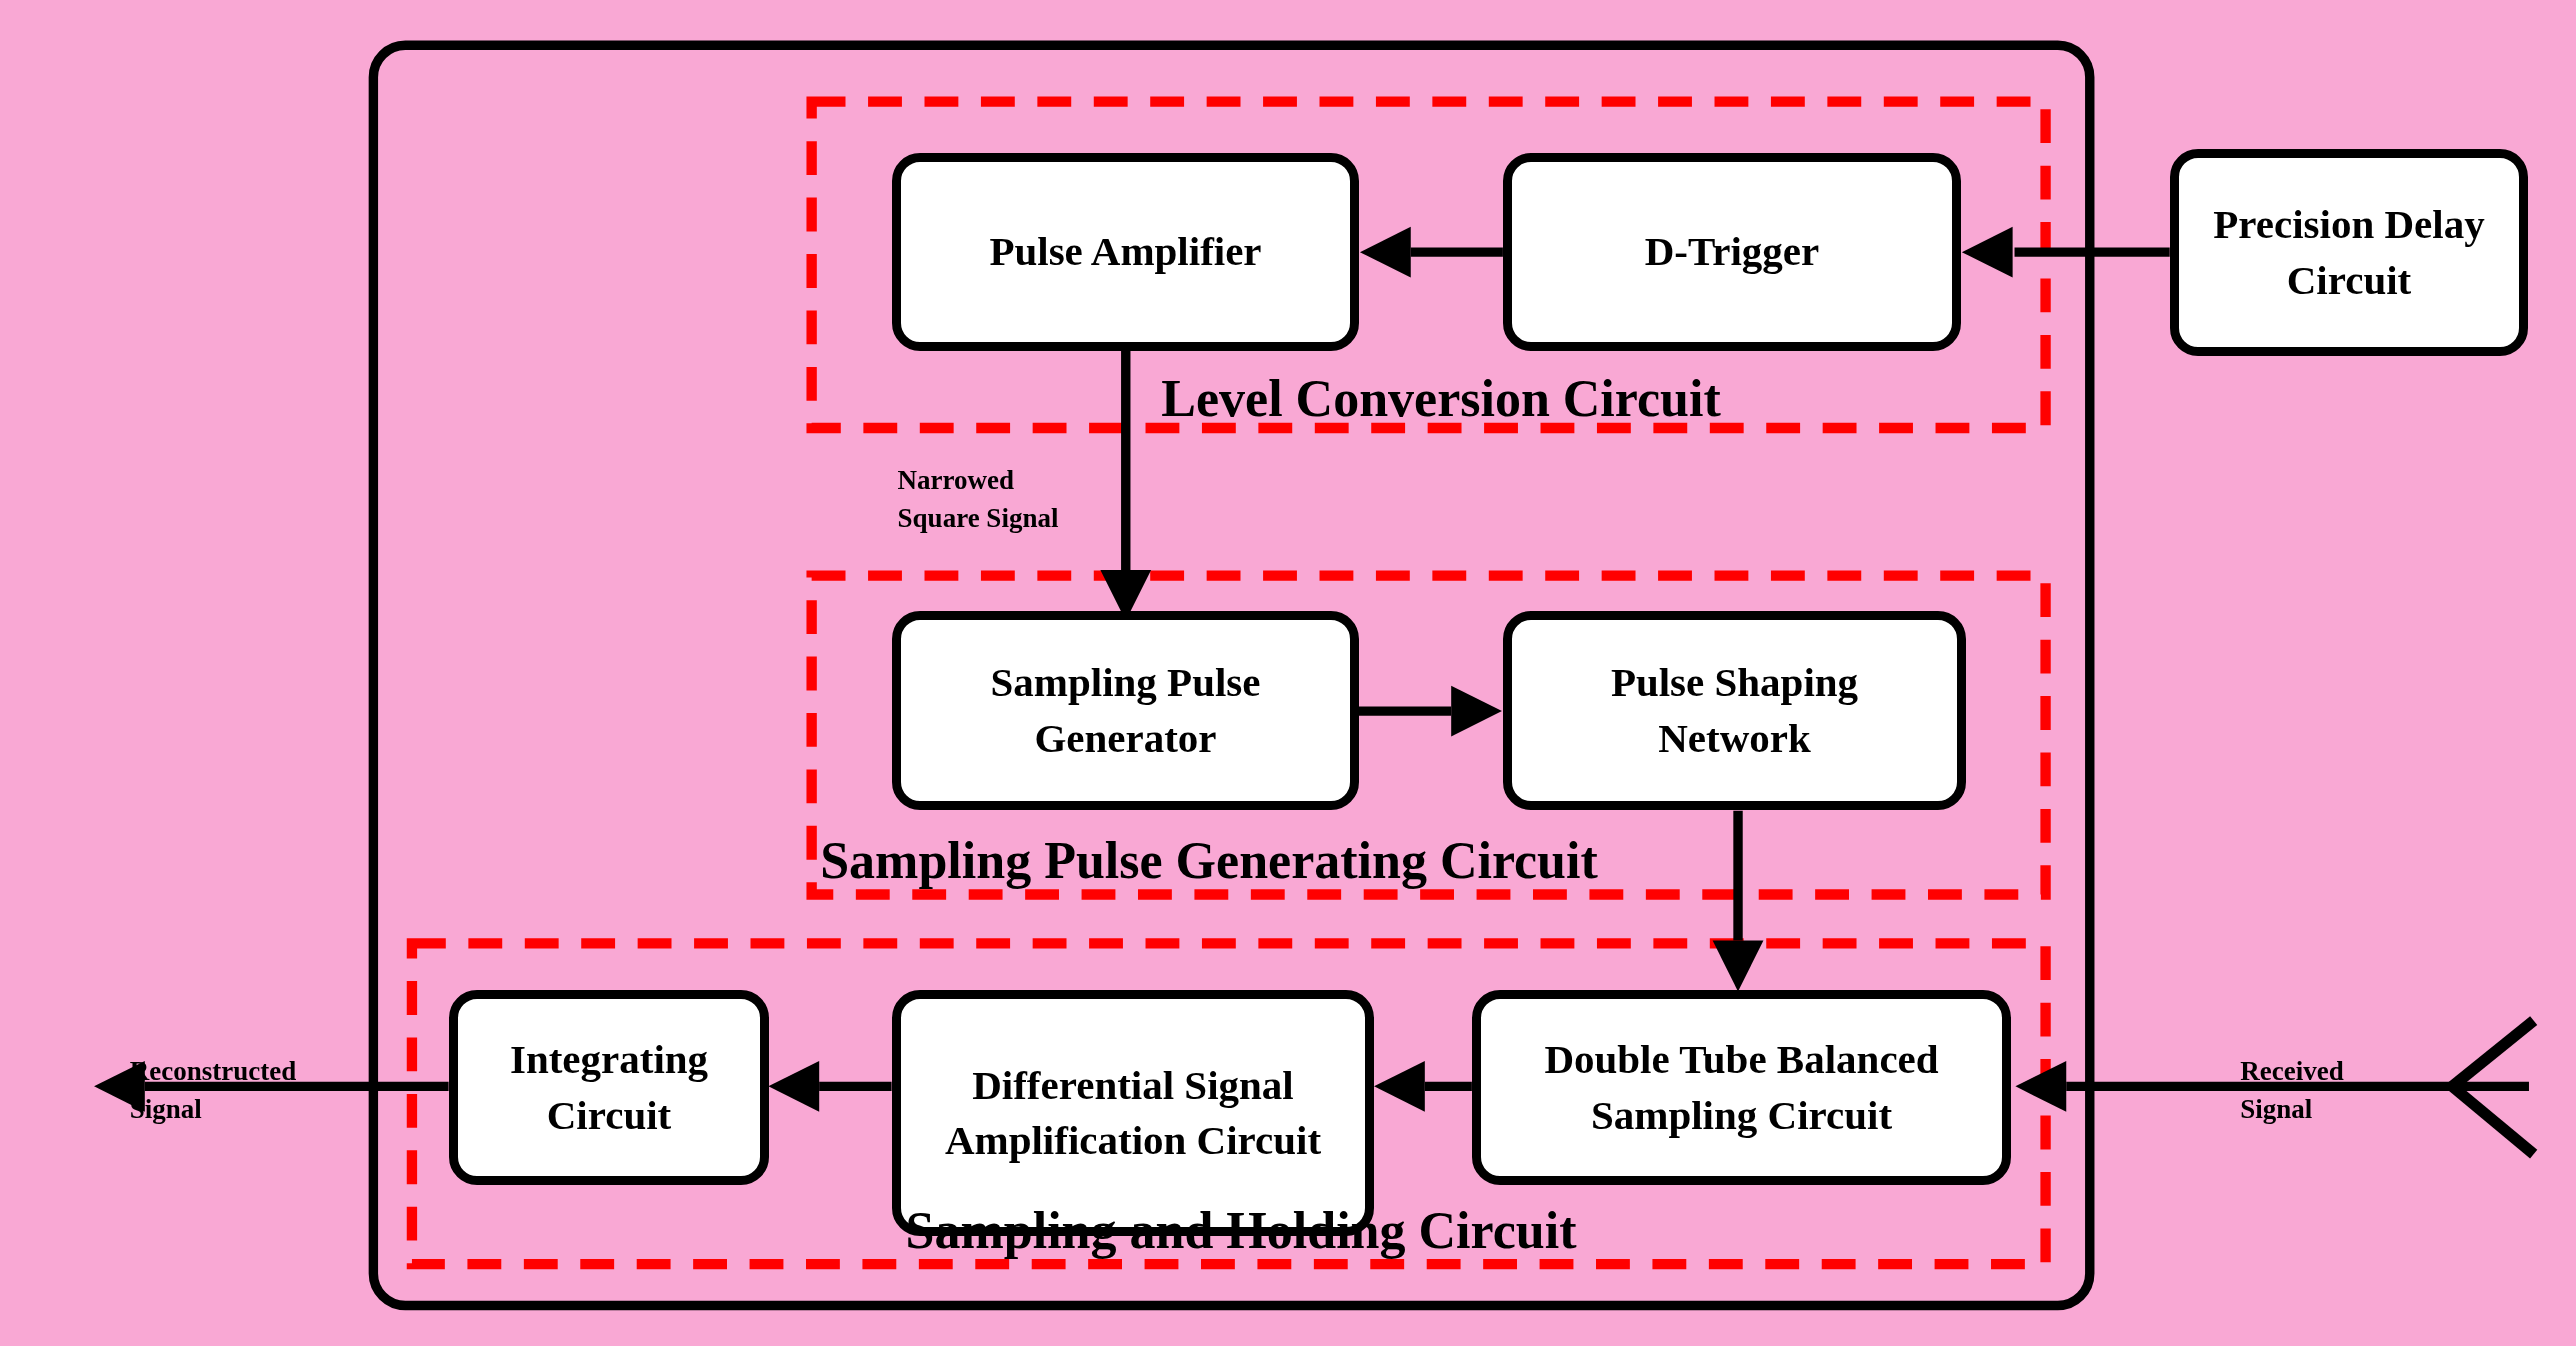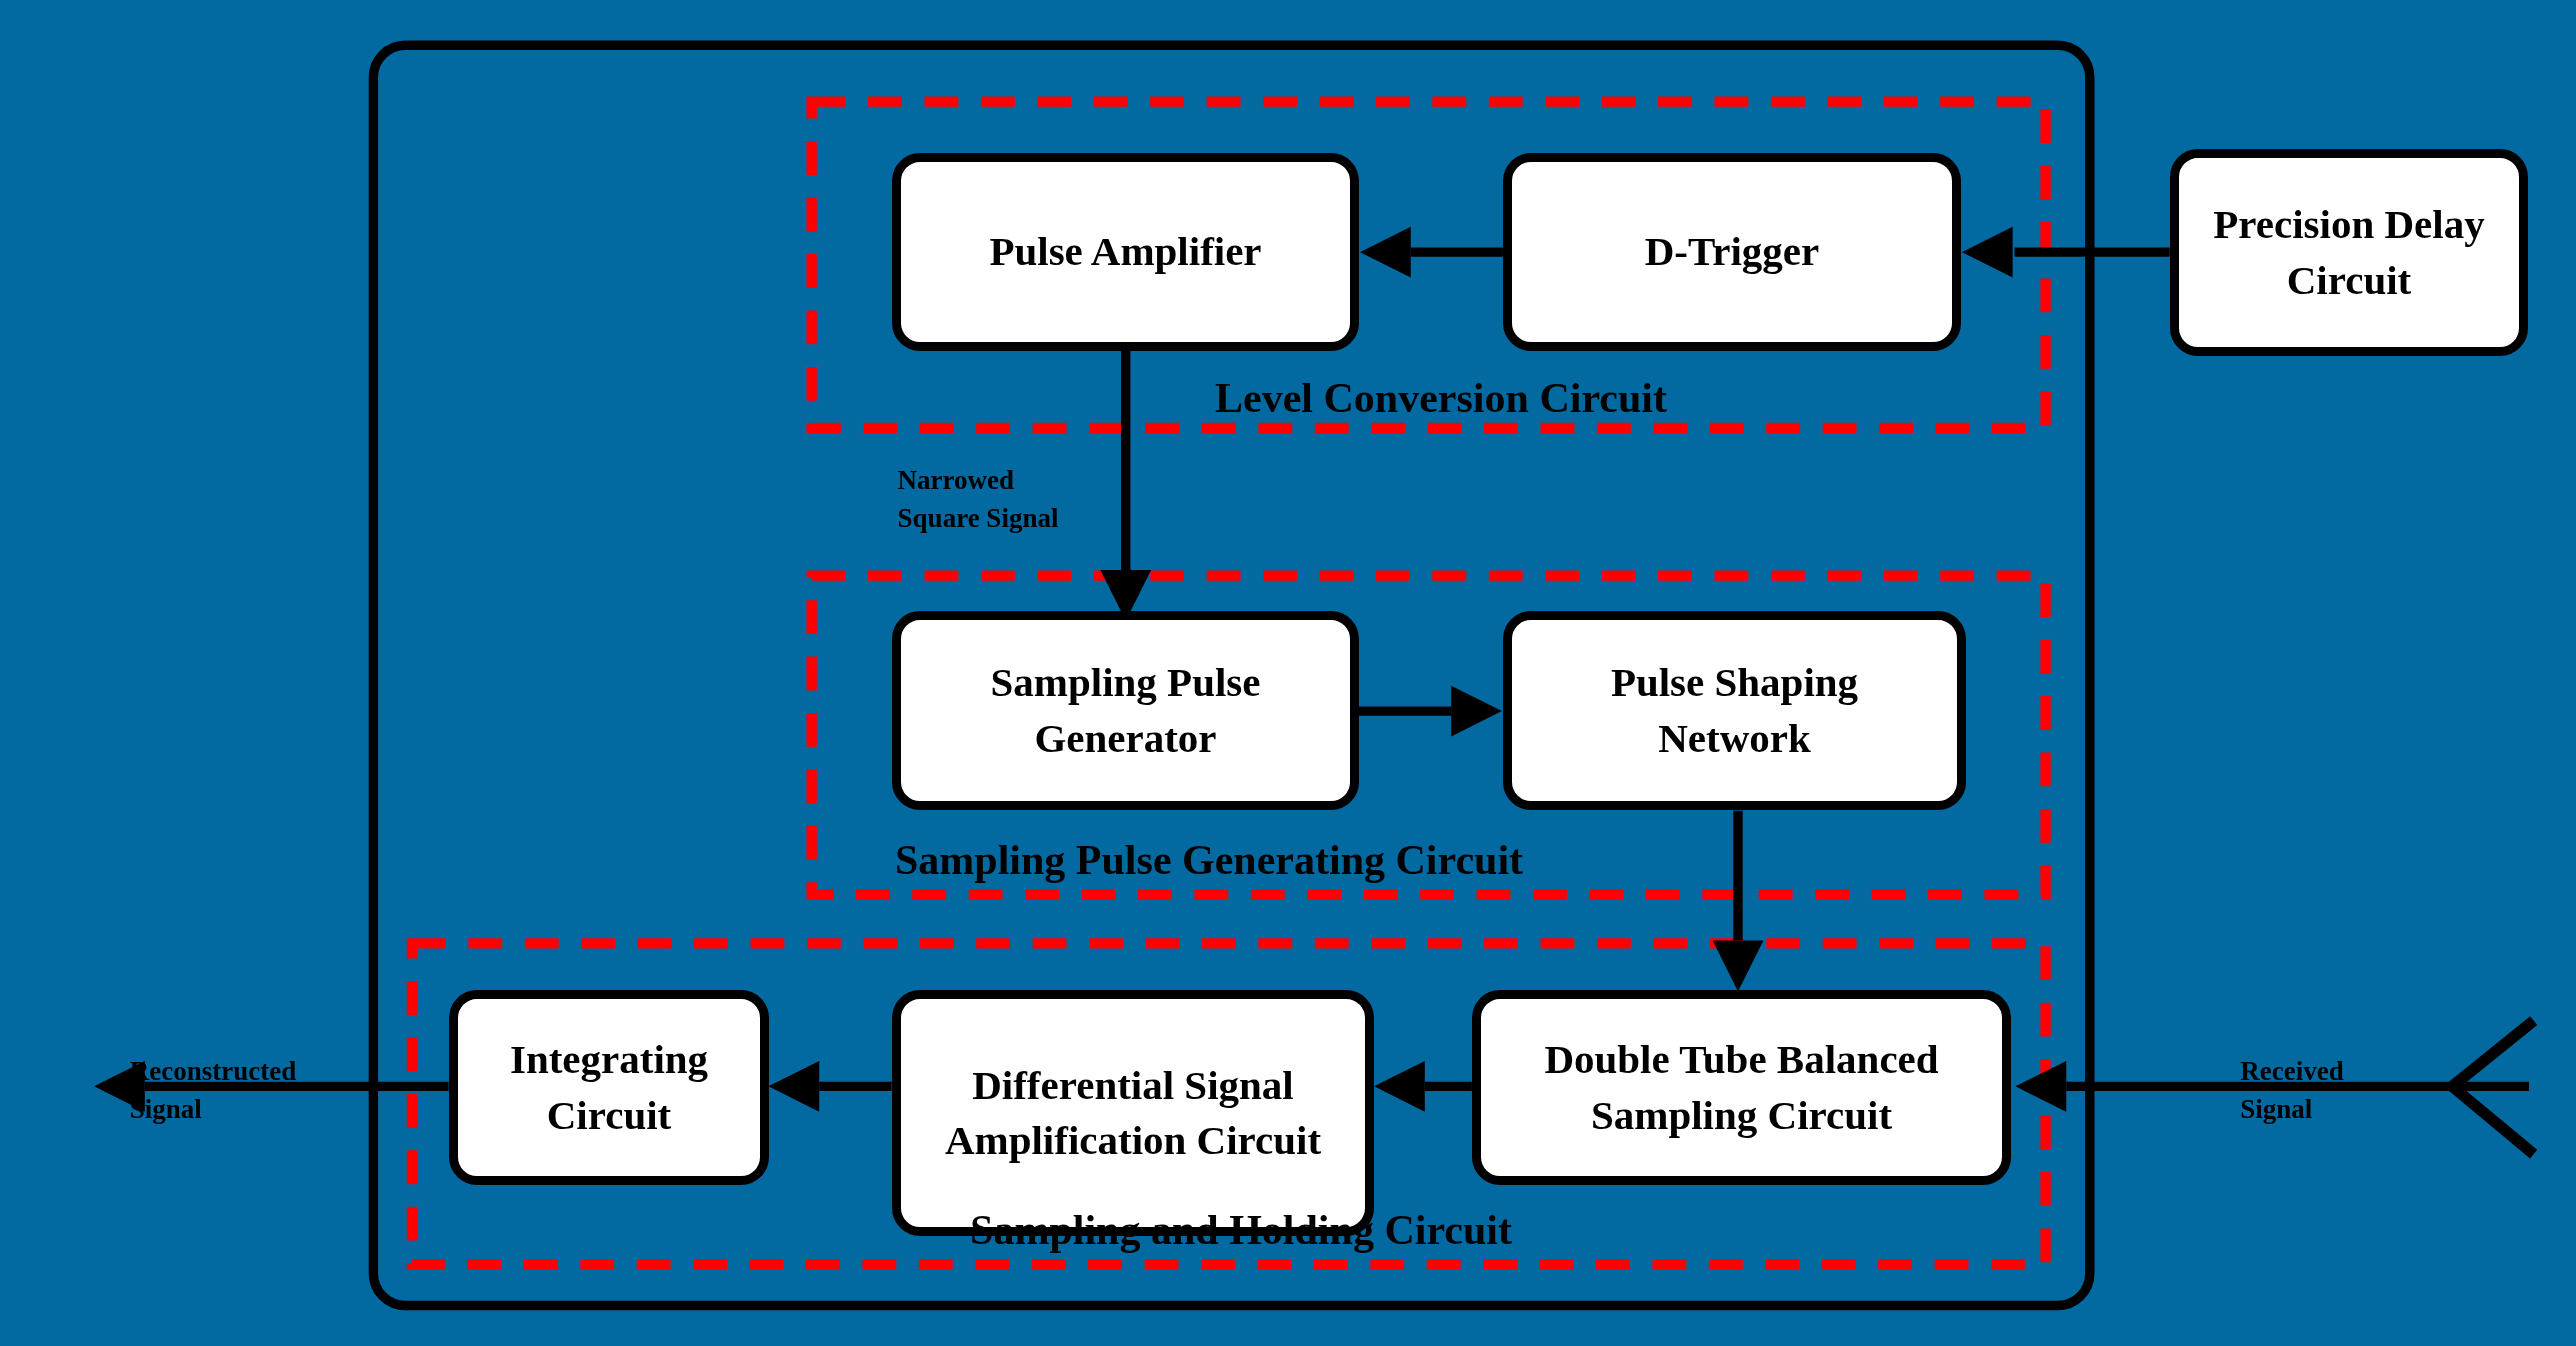--- a/index.html
+++ b/index.html
@@ -1,20 +1,20 @@
 <!DOCTYPE html>
 <html style="font-size:15px"><head>
 <meta charset="utf-8">
 <style>
   html, body { margin: 0; padding: 0; background: #ffffff; }
   .canvas {
     position: relative;
     width: 2576px;
     height: 1347px;
-    background: #0369a1;
+    background: #f9a8d4;
     font-family: "Liberation Serif", "DejaVu Serif", serif;
     font-weight: bold;
     color: #000000;
     overflow: hidden;
   }
   .layer { position: absolute; left: 0; top: 0; }
   .node {
     position: absolute;
     box-sizing: border-box;
     background: #ffffff;
@@ -24,21 +24,21 @@
     align-items: center;
     justify-content: center;
     text-align: center;
     font-size: 41px;
     line-height: 1.35;
     padding: 0 11.3px;
   }
   .grp-label {
     position: absolute;
     transform: translate(-50%, -50%);
-    font-size: 42px;
+    font-size: 52px;
     white-space: nowrap;
     text-align: center;
   }
   .sig-label {
     position: absolute;
     transform: translate(-50%, -50%);
     font-size: 27px;
     line-height: 1.42;
     text-align: left;
     white-space: nowrap;

